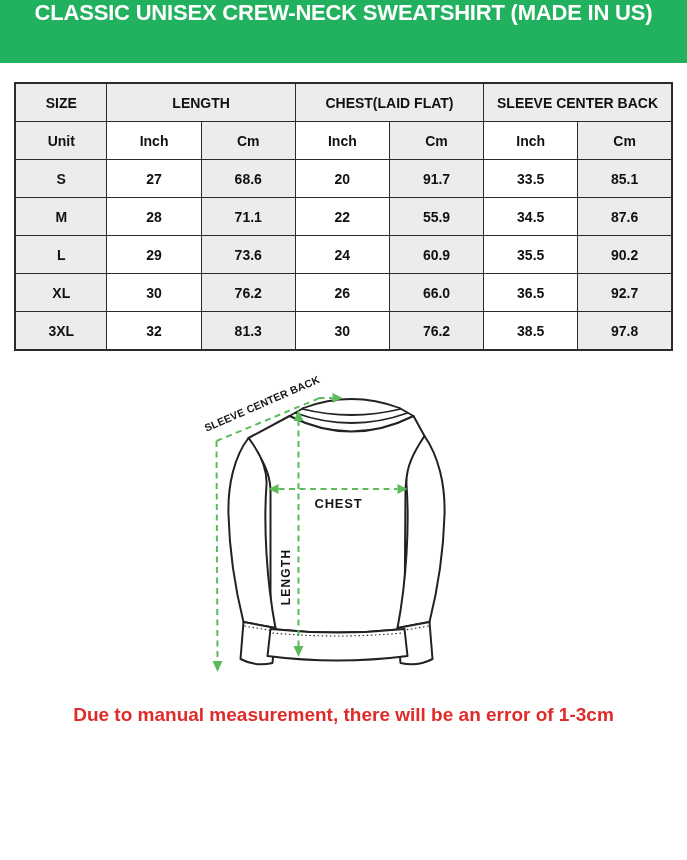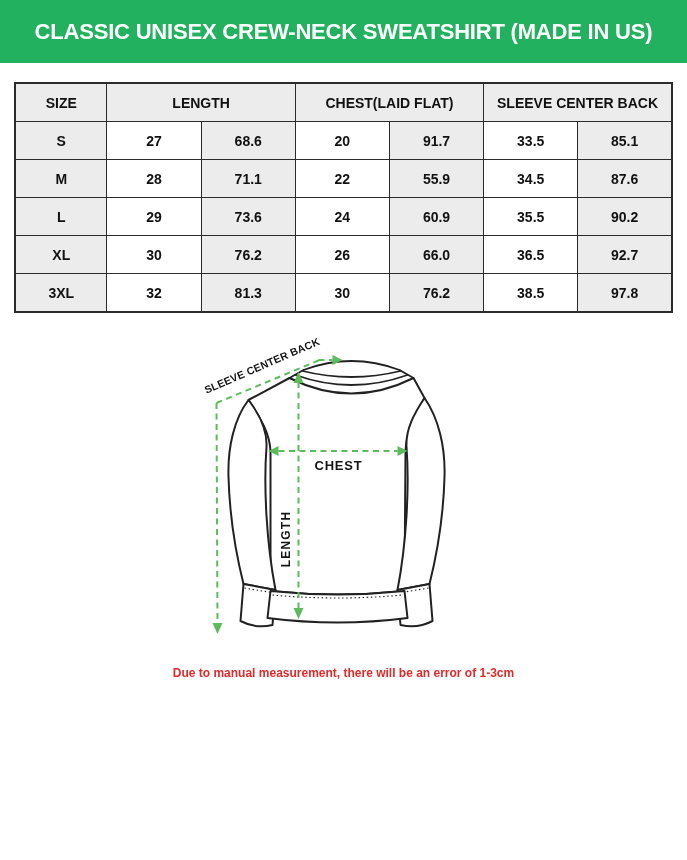--- a/index.html
+++ b/index.html
@@ -15,21 +15,20 @@
     height: 860px;
     overflow: hidden;
     background: #fff;
     position: relative;
   }
   
   .banner {
     height: 63px;
     background: var(--banner-green, #22b15e);
     display: flex;
-    align-items: center;
     justify-content: center;
   }
   .banner h1 {
     margin: 0;
     color: #ffffff;
     font-size: 22px;
     font-weight: 700;
     letter-spacing: -0.2px;
     white-space: nowrap;
   }
@@ -90,21 +89,21 @@
   .measure-head { fill: var(--arrow-green, #5cbc5c); }
   .diagram-label {
     fill: #151515;
     font-family: "Liberation Sans", sans-serif;
     font-weight: 700;
   }
   
   .footer-note {
     margin-top: 6px;
     text-align: center;
-    font-size: 12px;
+    font-size: 19px;
     font-weight: 700;
     color: var(--note-red, #e02b2b);
   }
 </style>
 </head>
 <body>
 
 <div class="page">
 
   <div class="banner">
@@ -122,20 +121,29 @@
         <col style="width:14.33%">
           <col style="width:14.34%">
       </colgroup>
       <thead>
           <tr class="group-row">
             <th colspan="1">SIZE</th>
             <th colspan="2">LENGTH</th>
             <th colspan="2">CHEST(LAID FLAT)</th>
             <th colspan="2">SLEEVE CENTER BACK</th>
           </tr>
+          <tr class="striped">
+            <td>Unit</td>
+            <td>Inch</td>
+            <td>Cm</td>
+            <td>Inch</td>
+            <td>Cm</td>
+            <td>Inch</td>
+            <td>Cm</td>
+          </tr>
         </thead>
       <tbody>
           <tr class="striped">
             <td>S</td>
             <td>27</td>
             <td>68.6</td>
             <td>20</td>
             <td>91.7</td>
             <td>33.5</td>
             <td>85.1</td>

